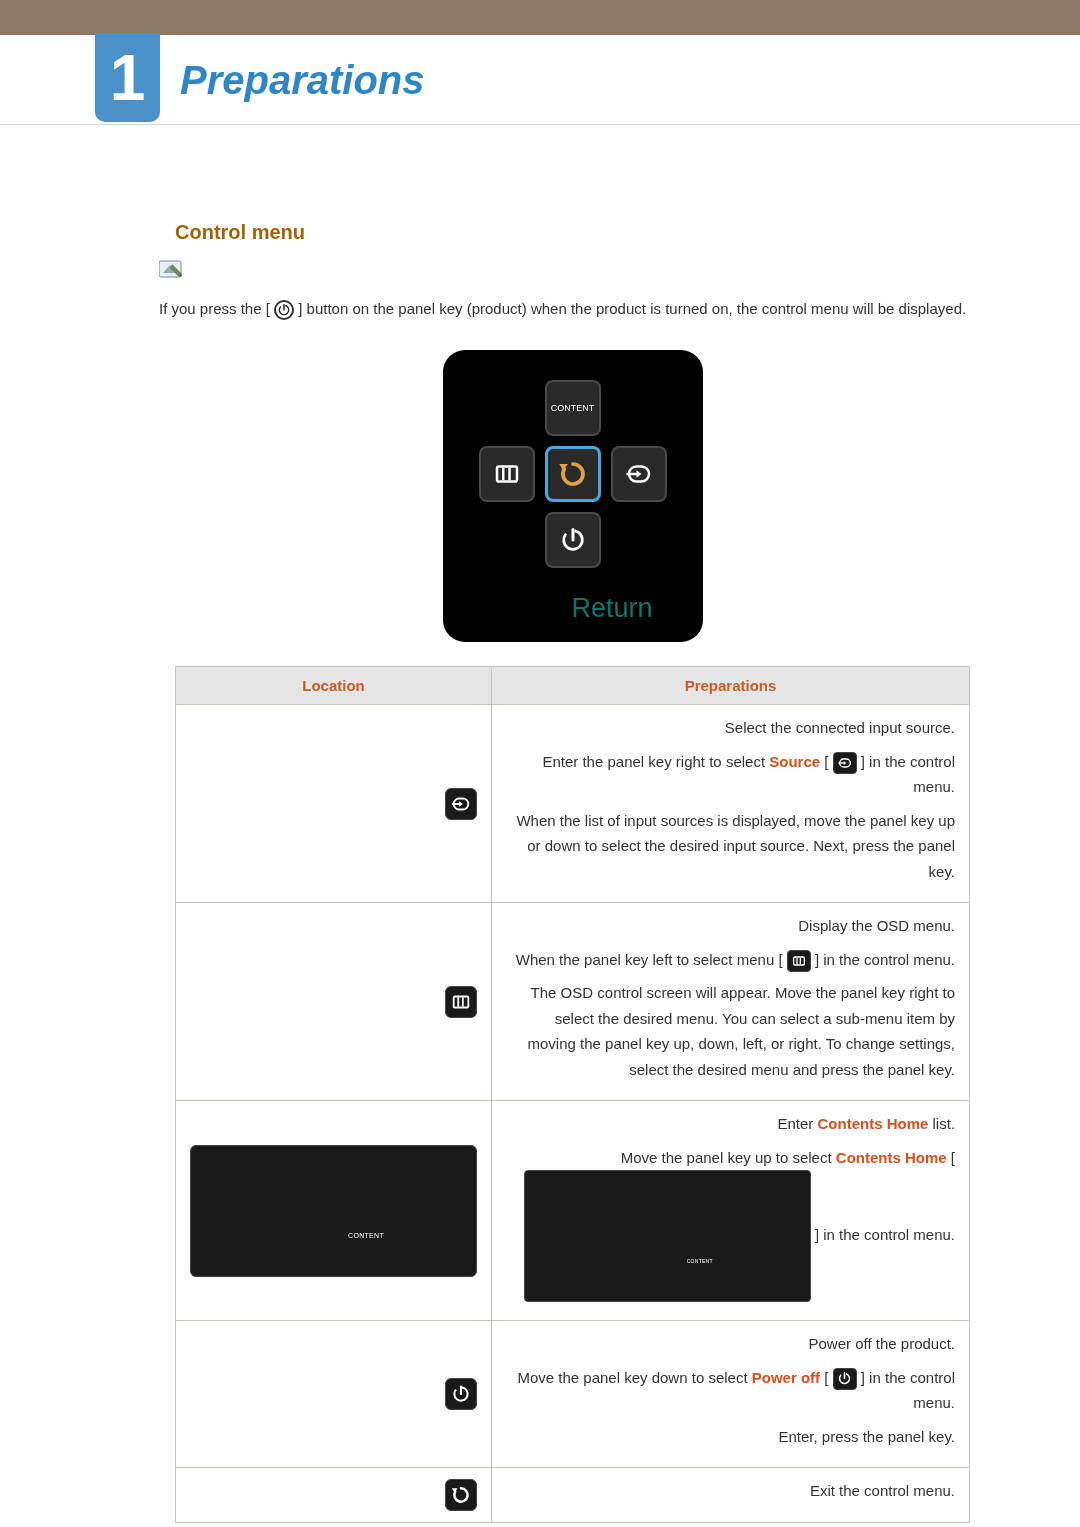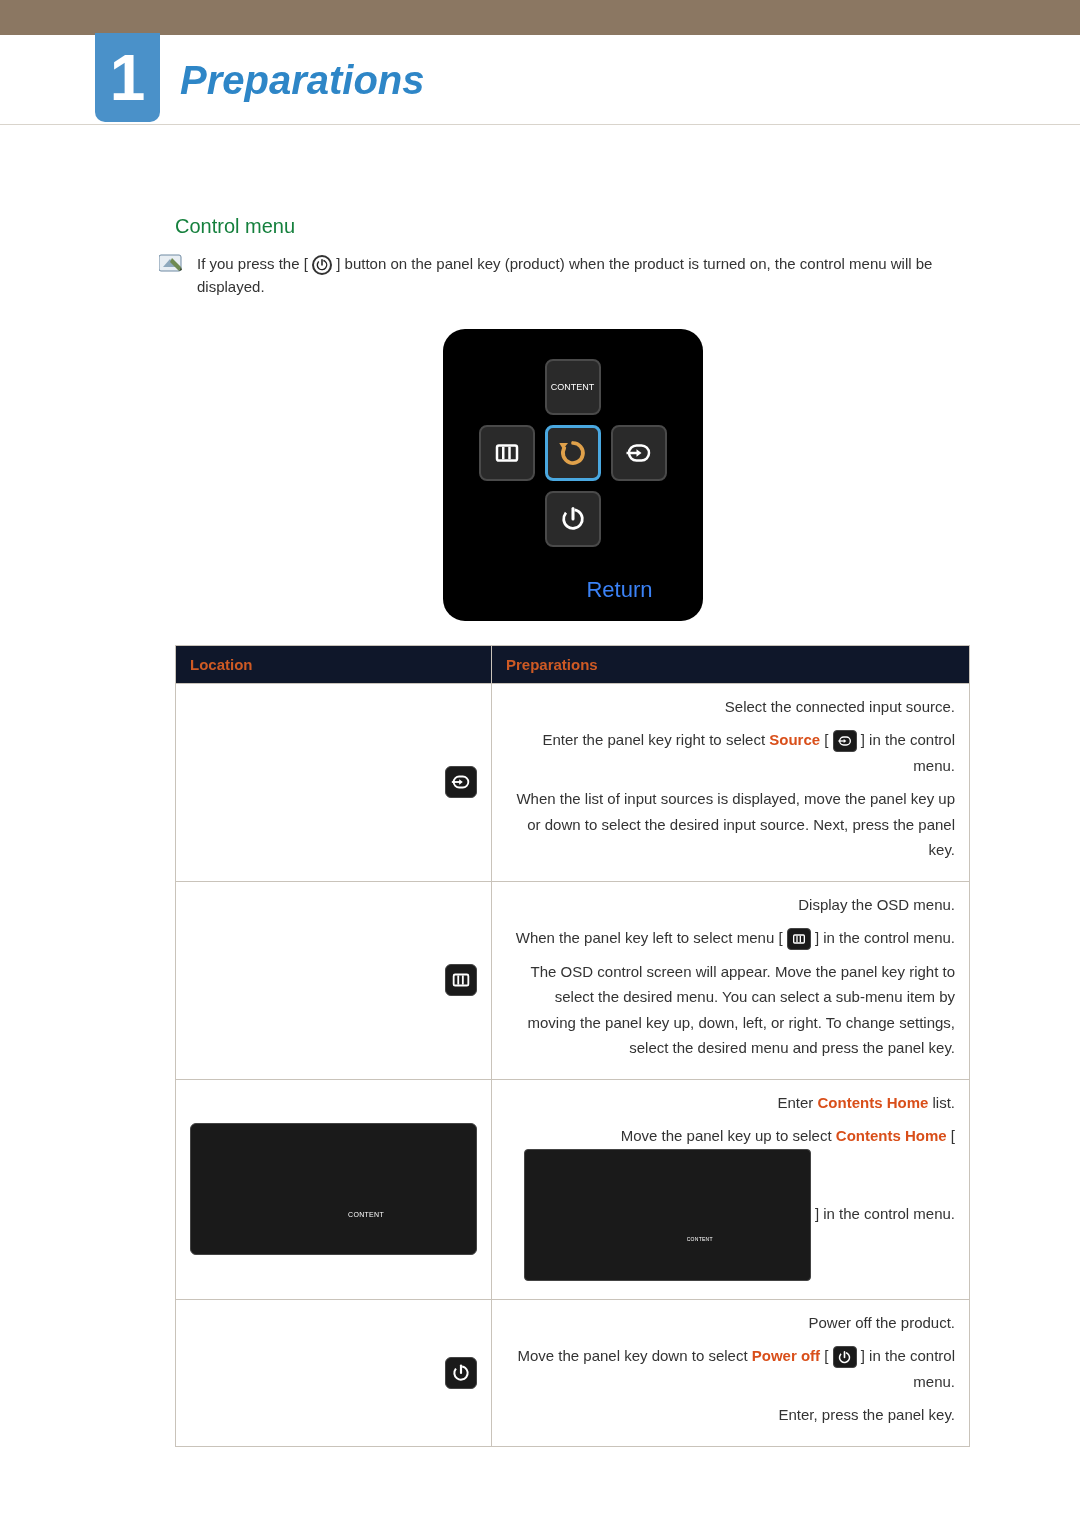--- a/index.html
+++ b/index.html
@@ -37,31 +37,33 @@
     color: #2e86c7;
     font-weight: 600;
     margin-left: 20px;
     line-height: 90px;
     font-style: italic;
   }
   .content {
     padding: 90px 110px 40px 175px;
   }
   .section-heading {
-    color: #15803d;
+    color: #a16207;
     font-size: 20px;
-    font-weight: 400;
+    font-weight: 700;
     margin-bottom: 14px;
+    margin-top: 6px;
   }
   .note-row {
     display: flex;
     align-items: flex-start;
     gap: 14px;
     margin-bottom: 30px;
     margin-left: -16px;
+    flex-direction: column;
   }
   .note-icon { flex: 0 0 auto; }
   .note-text { line-height: 1.55; }
   .panel-outer {
     width: 260px;
     height: 292px;
     margin: 0 auto 24px;
     background: #000;
     border-radius: 22px;
     padding: 30px 20px 18px;
@@ -74,37 +76,37 @@
     background: #2a2a2a;
     border: 2px solid #4a4a4a;
     border-radius: 8px;
     display: flex;
     align-items: center;
     justify-content: center;
     color: #fff;
     font-size: 9px;
   }
   .panel-selected { border: 3px solid #4aa8e0; }
-  .return-label { color: #3b82f6; font-size: 22px; margin-top: auto; align-self: flex-end; padding-right: 30px; }
+  .return-label { color: #0f766e; font-size: 27px; margin-top: auto; align-self: flex-end; padding-right: 30px; }
   table.functions {
     width: 100%;
     border-collapse: collapse;
     margin-top: 10px;
   }
   table.functions th, table.functions td {
     border: 1px solid #c9c3ba;
     padding: 10px 14px;
     vertical-align: middle;
     text-align: right;
   }
   table.functions th {
-    background: #0f172a;
+    background: #e5e5e5;
     color: #ce5a24;
     font-weight: 600;
-    text-align: left;
+    text-align: center;
     font-size: 15px;
   }
   table.functions th.loc { width: 200px; }
   td.loc { text-align: center; vertical-align: middle; }
   td.desc { line-height: 1.7; }
   .mini-btn {
     display: inline-flex;
     align-items: center;
     justify-content: center;
     width: 32px; height: 32px;
@@ -307,15 +309,27 @@
             <svg width="15" height="15" viewBox="0 0 24 24" style="color:#fff">
                   <use href="#power-sym"></use>
                 </svg>
           </span>
           <span>] in the control menu.</span>
         </p>
         <p class="para">Enter, press the panel key.</p>
       </td>
     </tr>
 
+    <tr>
+      <td class="loc">
+        <span class="mini-btn">
+          <svg width="20" height="20" viewBox="0 0 24 24" style="color:#fff">
+                <use href="#return-sym"></use>
+              </svg>
+        </span>
+      </td>
+      <td class="desc">
+        <p class="para">Exit the control menu.</p>
+      </td>
+    </tr>
   </tbody>
     </table>
 </div>
 
 </body></html>

